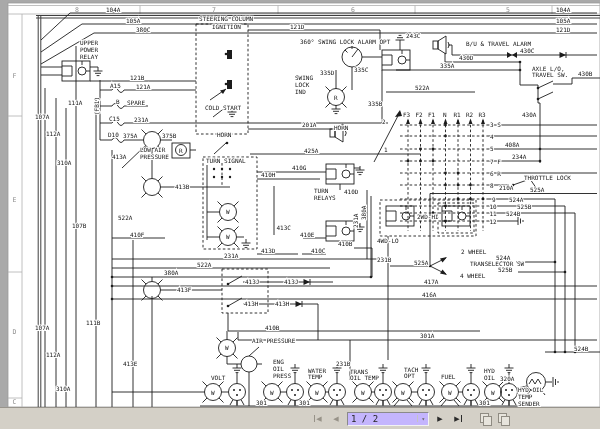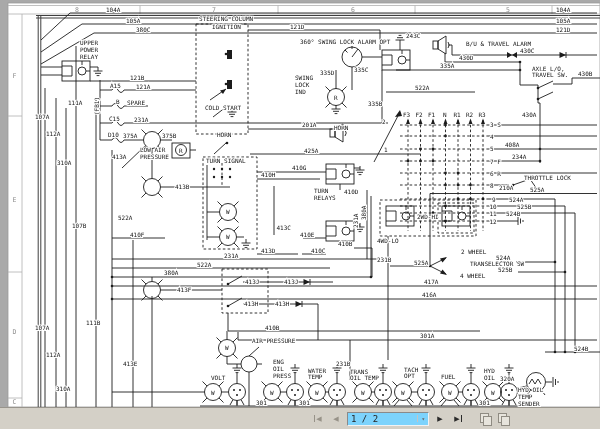--- a/index.html
+++ b/index.html
@@ -16,21 +16,21 @@
   .zone{font-size:6.5px;fill:#8f8f8f;stroke:none;font-family:"DejaVu Sans Mono",monospace;}
   .toolbar{position:absolute;left:0;right:0;bottom:0;height:22px;background:#d4d0c7;
            border-top:1px solid #98948c;display:flex;align-items:center;gap:4px;
            padding-left:311px;box-sizing:border-box;}
   .tbtn{width:14px;height:14px;border:none;background:transparent;padding:0;margin:0;
         display:flex;align-items:center;justify-content:center;font-size:7px;gap:1px;
         font-family:"DejaVu Sans",sans-serif;cursor:default;}
   .tbtn.dim{color:#979288;}
   .tbtn.dark{color:#2a2a2a;}
   .bar{width:1px;height:7px;background:currentColor;display:inline-block;}
-  .pagebox{width:82px;height:14px;background:#7dd3fc;border:1px solid #8a8a8a;
+  .pagebox{width:82px;height:14px;background:#c4b5fd;border:1px solid #8a8a8a;
            border-right-color:#f2f2f2;border-bottom-color:#f2f2f2;display:flex;align-items:center;
            font-size:9px;color:#222;padding:0 3px;box-sizing:border-box;}
   .pagebox .dd{margin-left:auto;font-size:6px;color:#666;border-left:1px solid #c4c4c4;padding-left:3px;}
   .gap{width:6px;}
   .viewbtn{width:14px;height:14px;border:none;background:transparent;position:relative;padding:0;cursor:default;}
   .pg{position:absolute;width:7px;height:8px;border:1px solid #8f8b82;background:#e7e4dc;}
   .pg1{left:1px;top:1px;}
   .pg2{left:4px;top:4px;}
 </style>
 </head>

